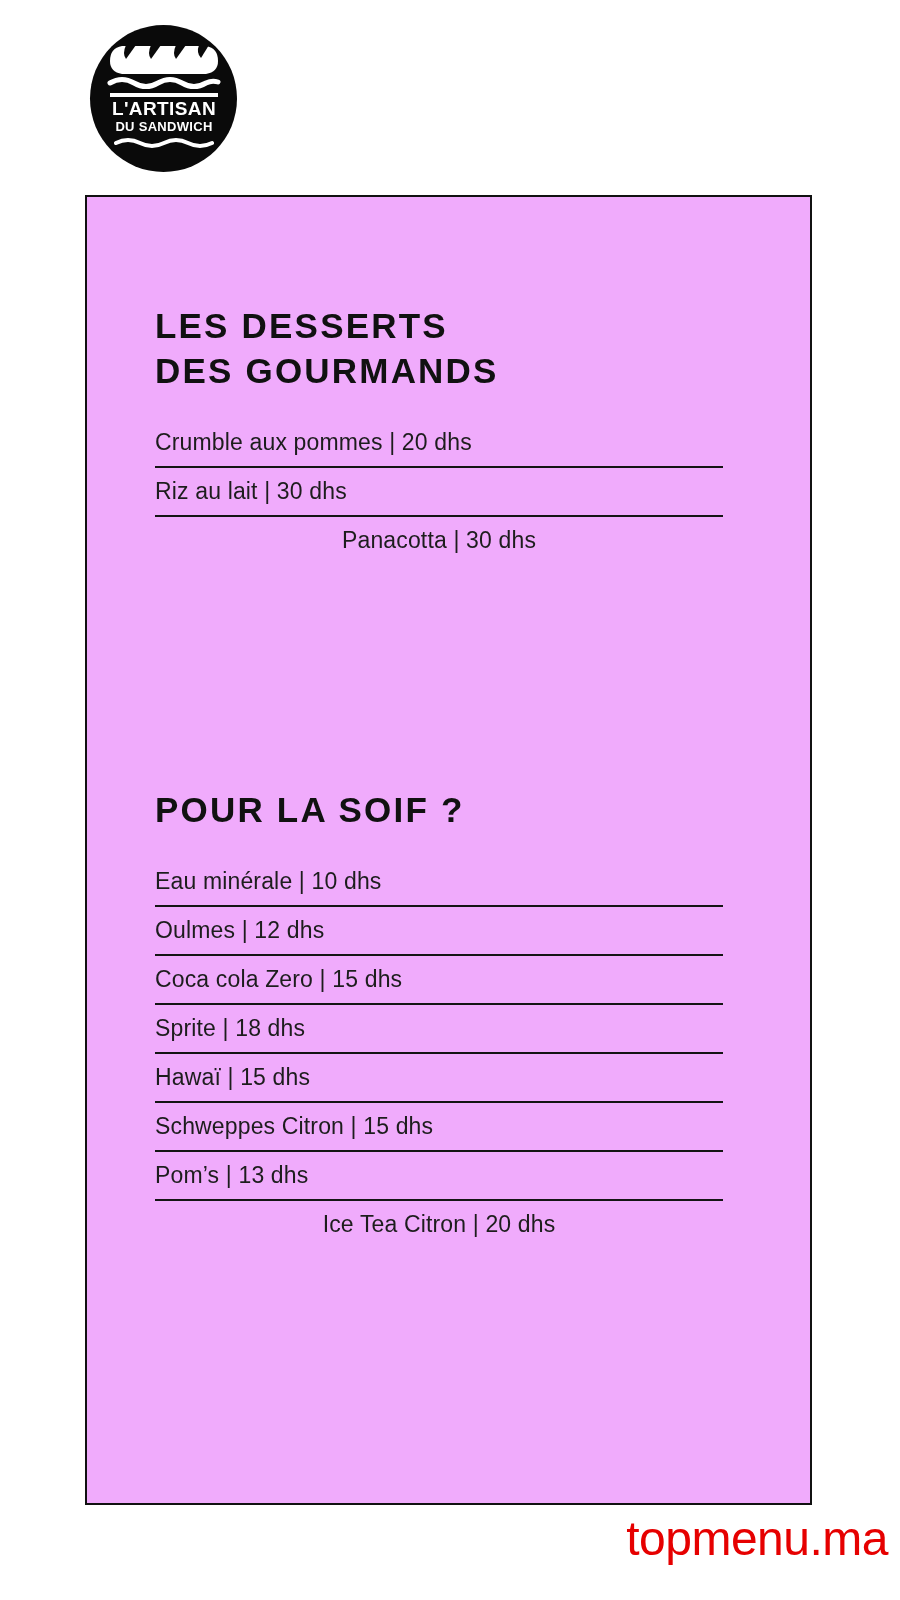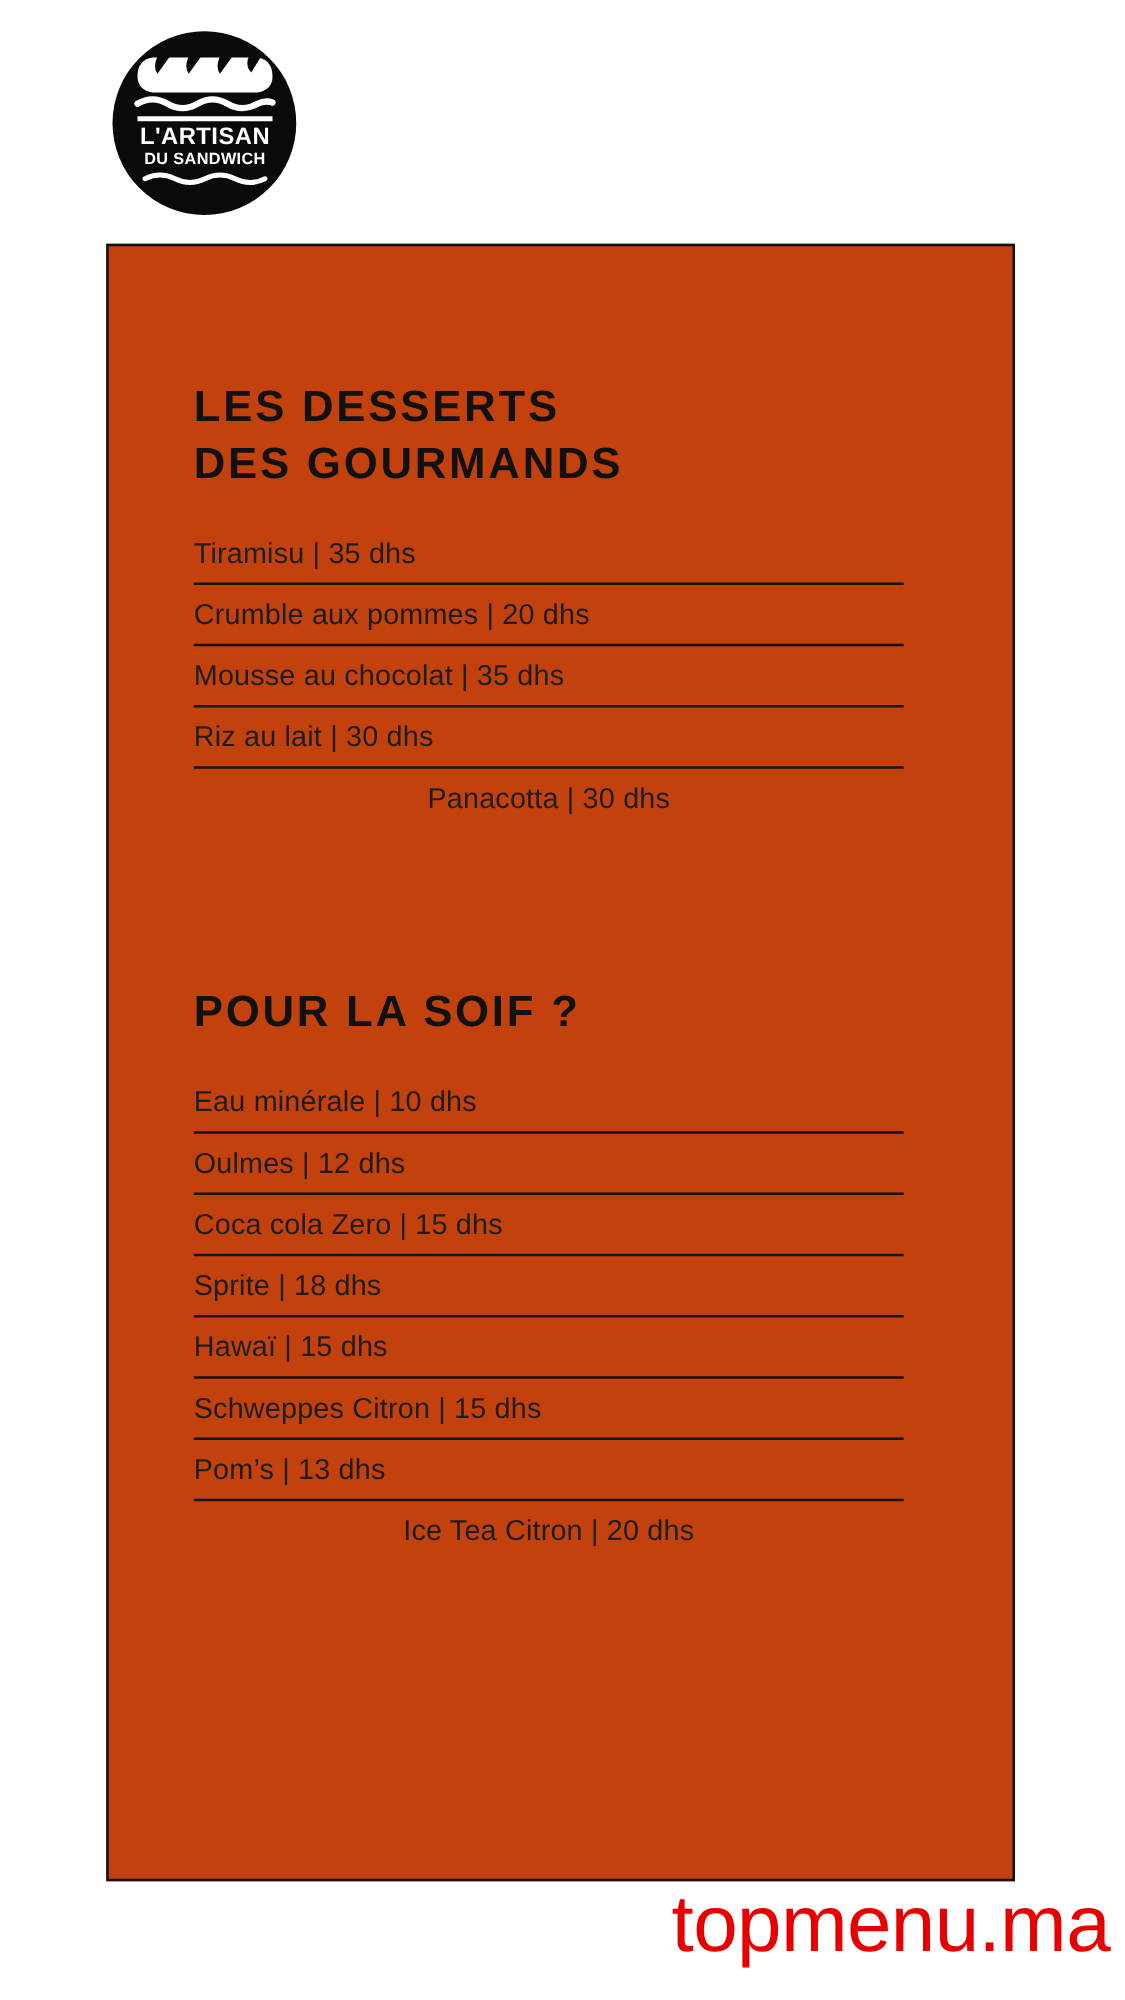--- a/index.html
+++ b/index.html
@@ -32,21 +32,21 @@
 
   
   #menu-frame {
     position: absolute;
     left: 85px;
     top: 195px;
     width: 727px;
     height: 1310px;
     border: 2px solid #111111;
     box-sizing: border-box;
-    background: #c2410c;
+    background: #f0abfc;
   }
 
   
   .section-title {
     color: #111111;
     font-family: "Liberation Sans", sans-serif;
     font-weight: bold;
     font-size: 35px;
     letter-spacing: 2.2px;
     line-height: 45px;
@@ -78,21 +78,21 @@
   .menu-item:last-child { border-bottom: none; text-align: center; }
 
   .list-spacer { height: 26px; }
 
   
   #watermark {
     position: absolute;
     right: 12px;
     top: 1511px;
     font-family: "Liberation Sans", sans-serif;
-    font-size: 64px;
+    font-size: 48px;
     font-weight: normal;
     color: #e60000;
     letter-spacing: -0.5px;
     line-height: 56px;
   }
 </style>
 </head>
 <body>
 
 <div id="brand-logo">
@@ -117,23 +117,21 @@
   </svg>
 </div>
 
 <div id="menu-frame">
 
   <section id="desserts-section">
     <h2 class="section-title">LES DESSERTS
 DES GOURMANDS</h2>
     <ul class="items-list">
       <li class="list-spacer" style="border:none;height:26px;"></li>
-      <li class="menu-item">Tiramisu | 35 dhs</li>
       <li class="menu-item">Crumble aux pommes | 20 dhs</li>
-      <li class="menu-item">Mousse au chocolat | 35 dhs</li>
       <li class="menu-item">Riz au lait | 30 dhs</li>
       <li class="menu-item">Panacotta | 30 dhs</li>
     </ul>
   </section>
 
   <section id="drinks-section">
     <h2 class="section-title">POUR LA SOIF ?</h2>
     <ul class="items-list">
       <li class="list-spacer" style="border:none;height:26px;"></li>
       <li class="menu-item">Eau minérale | 10 dhs</li>

